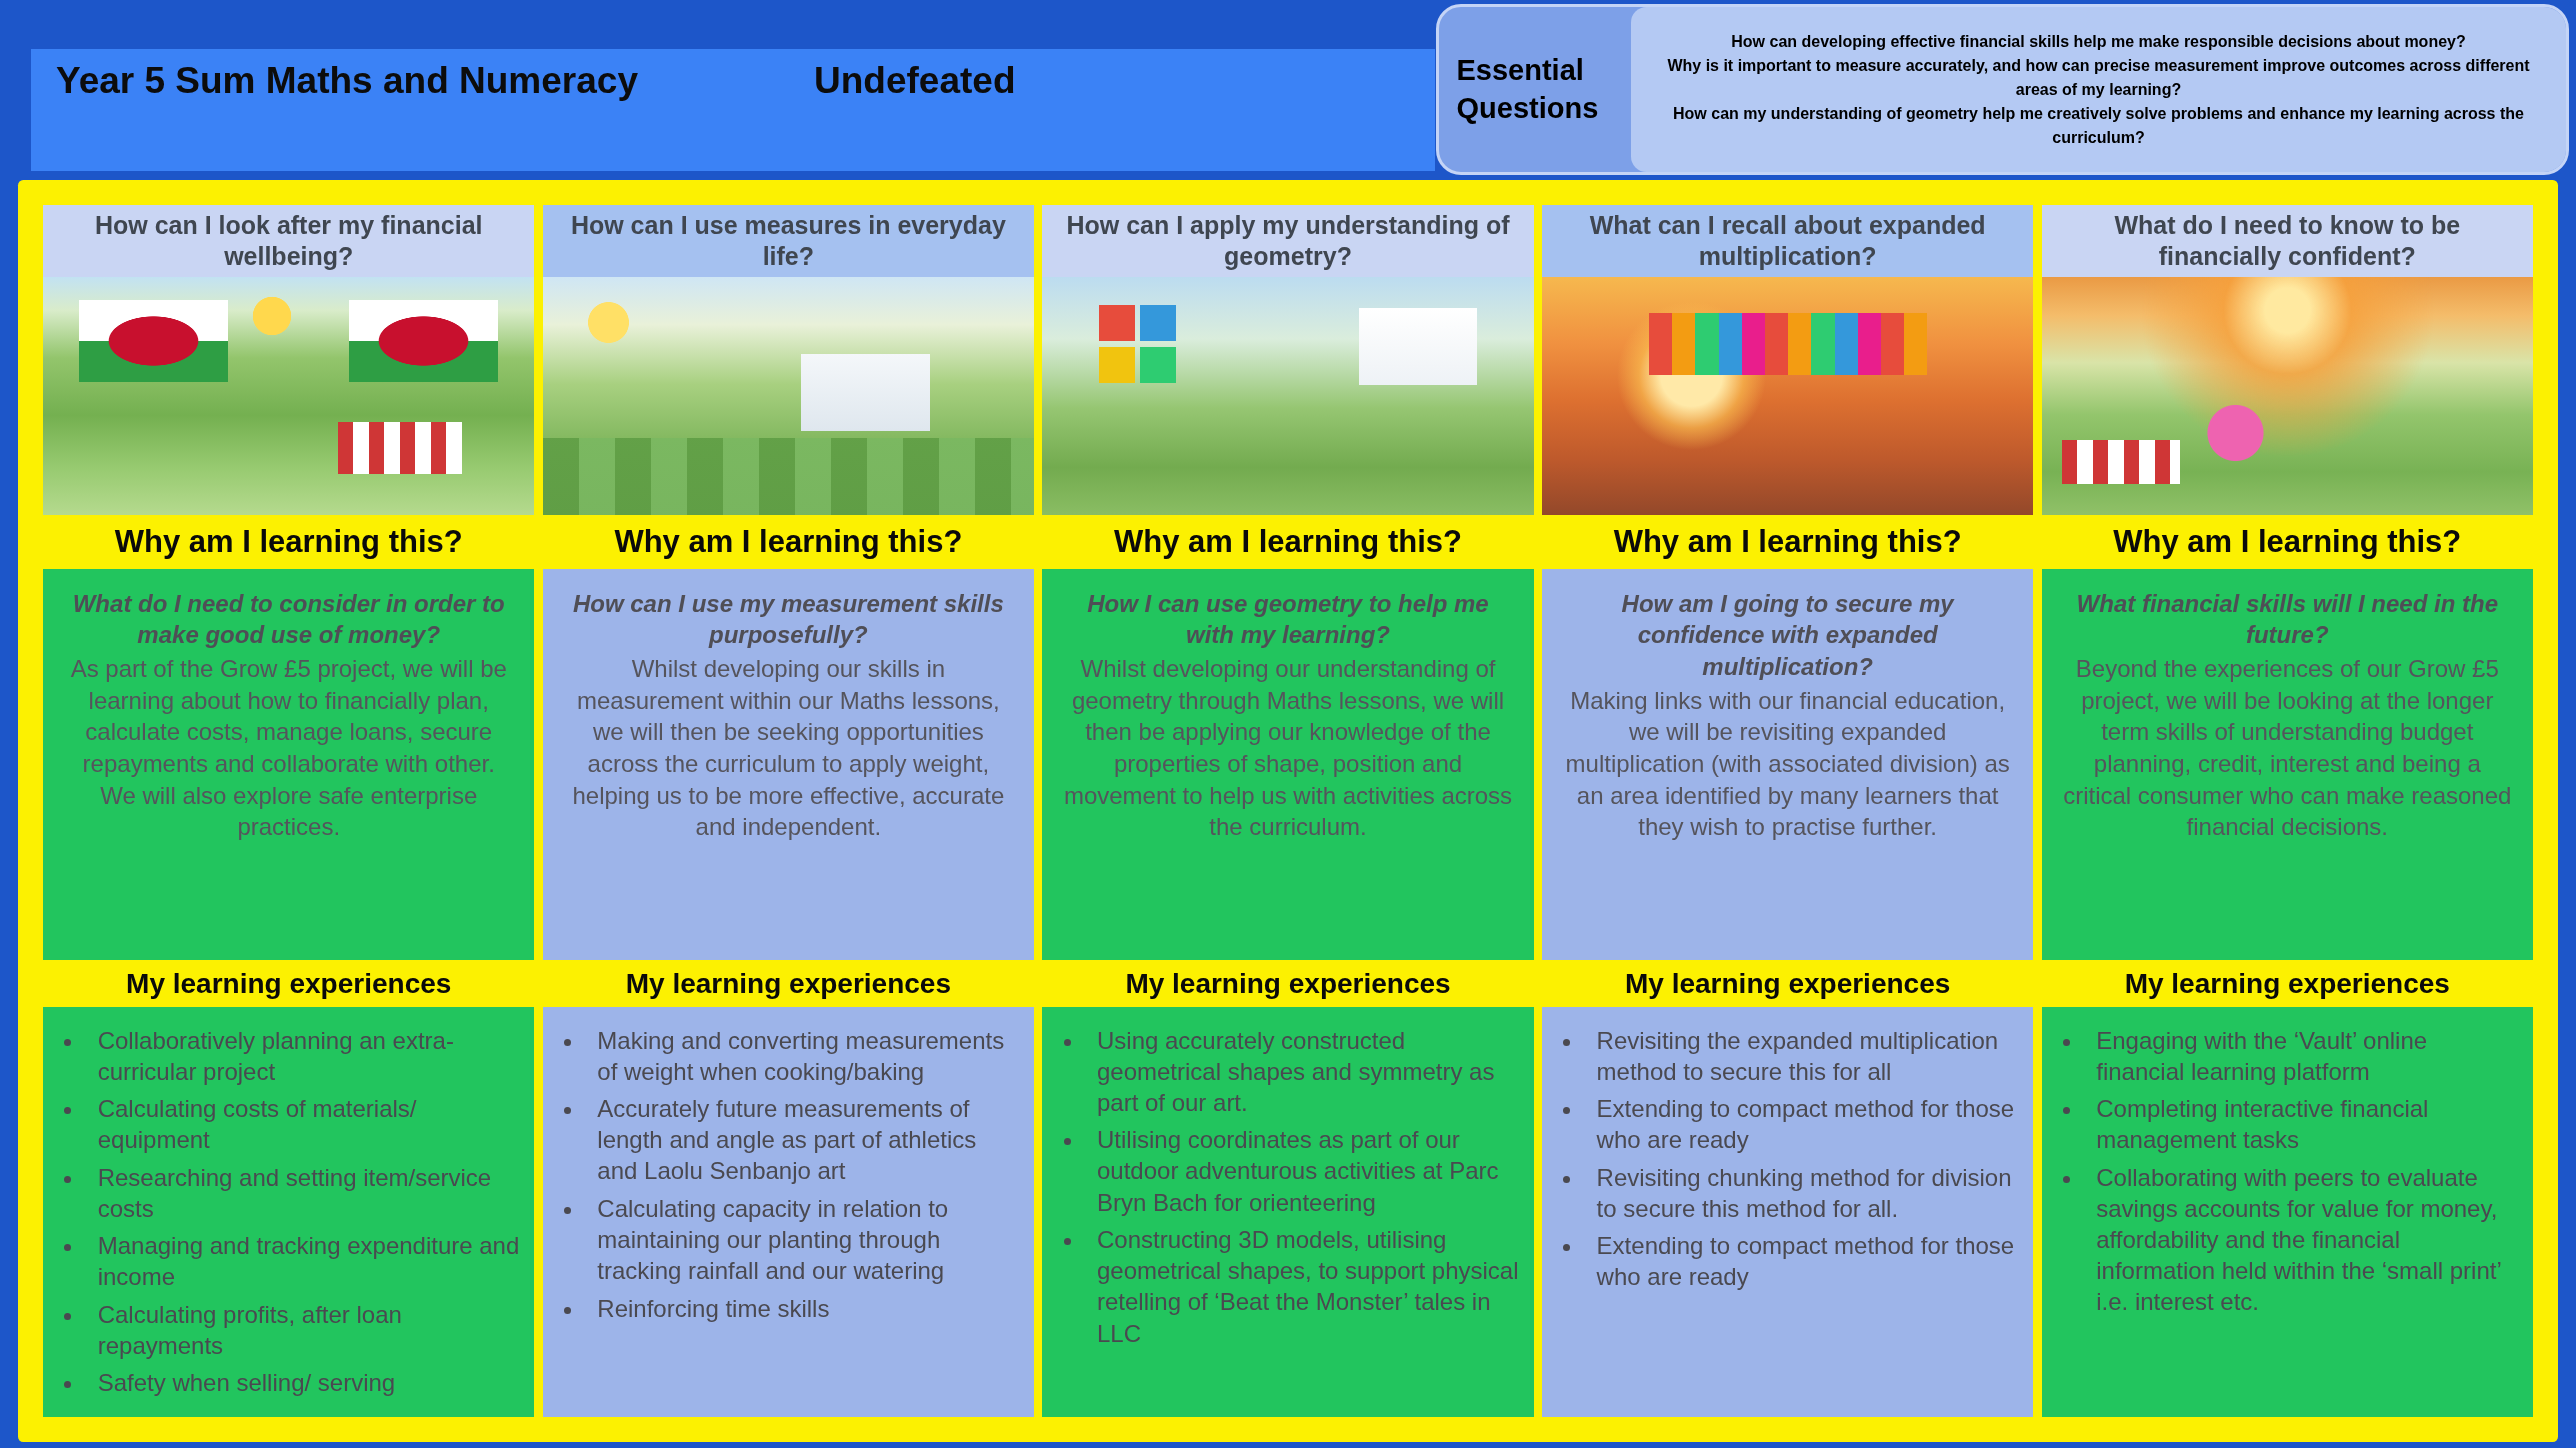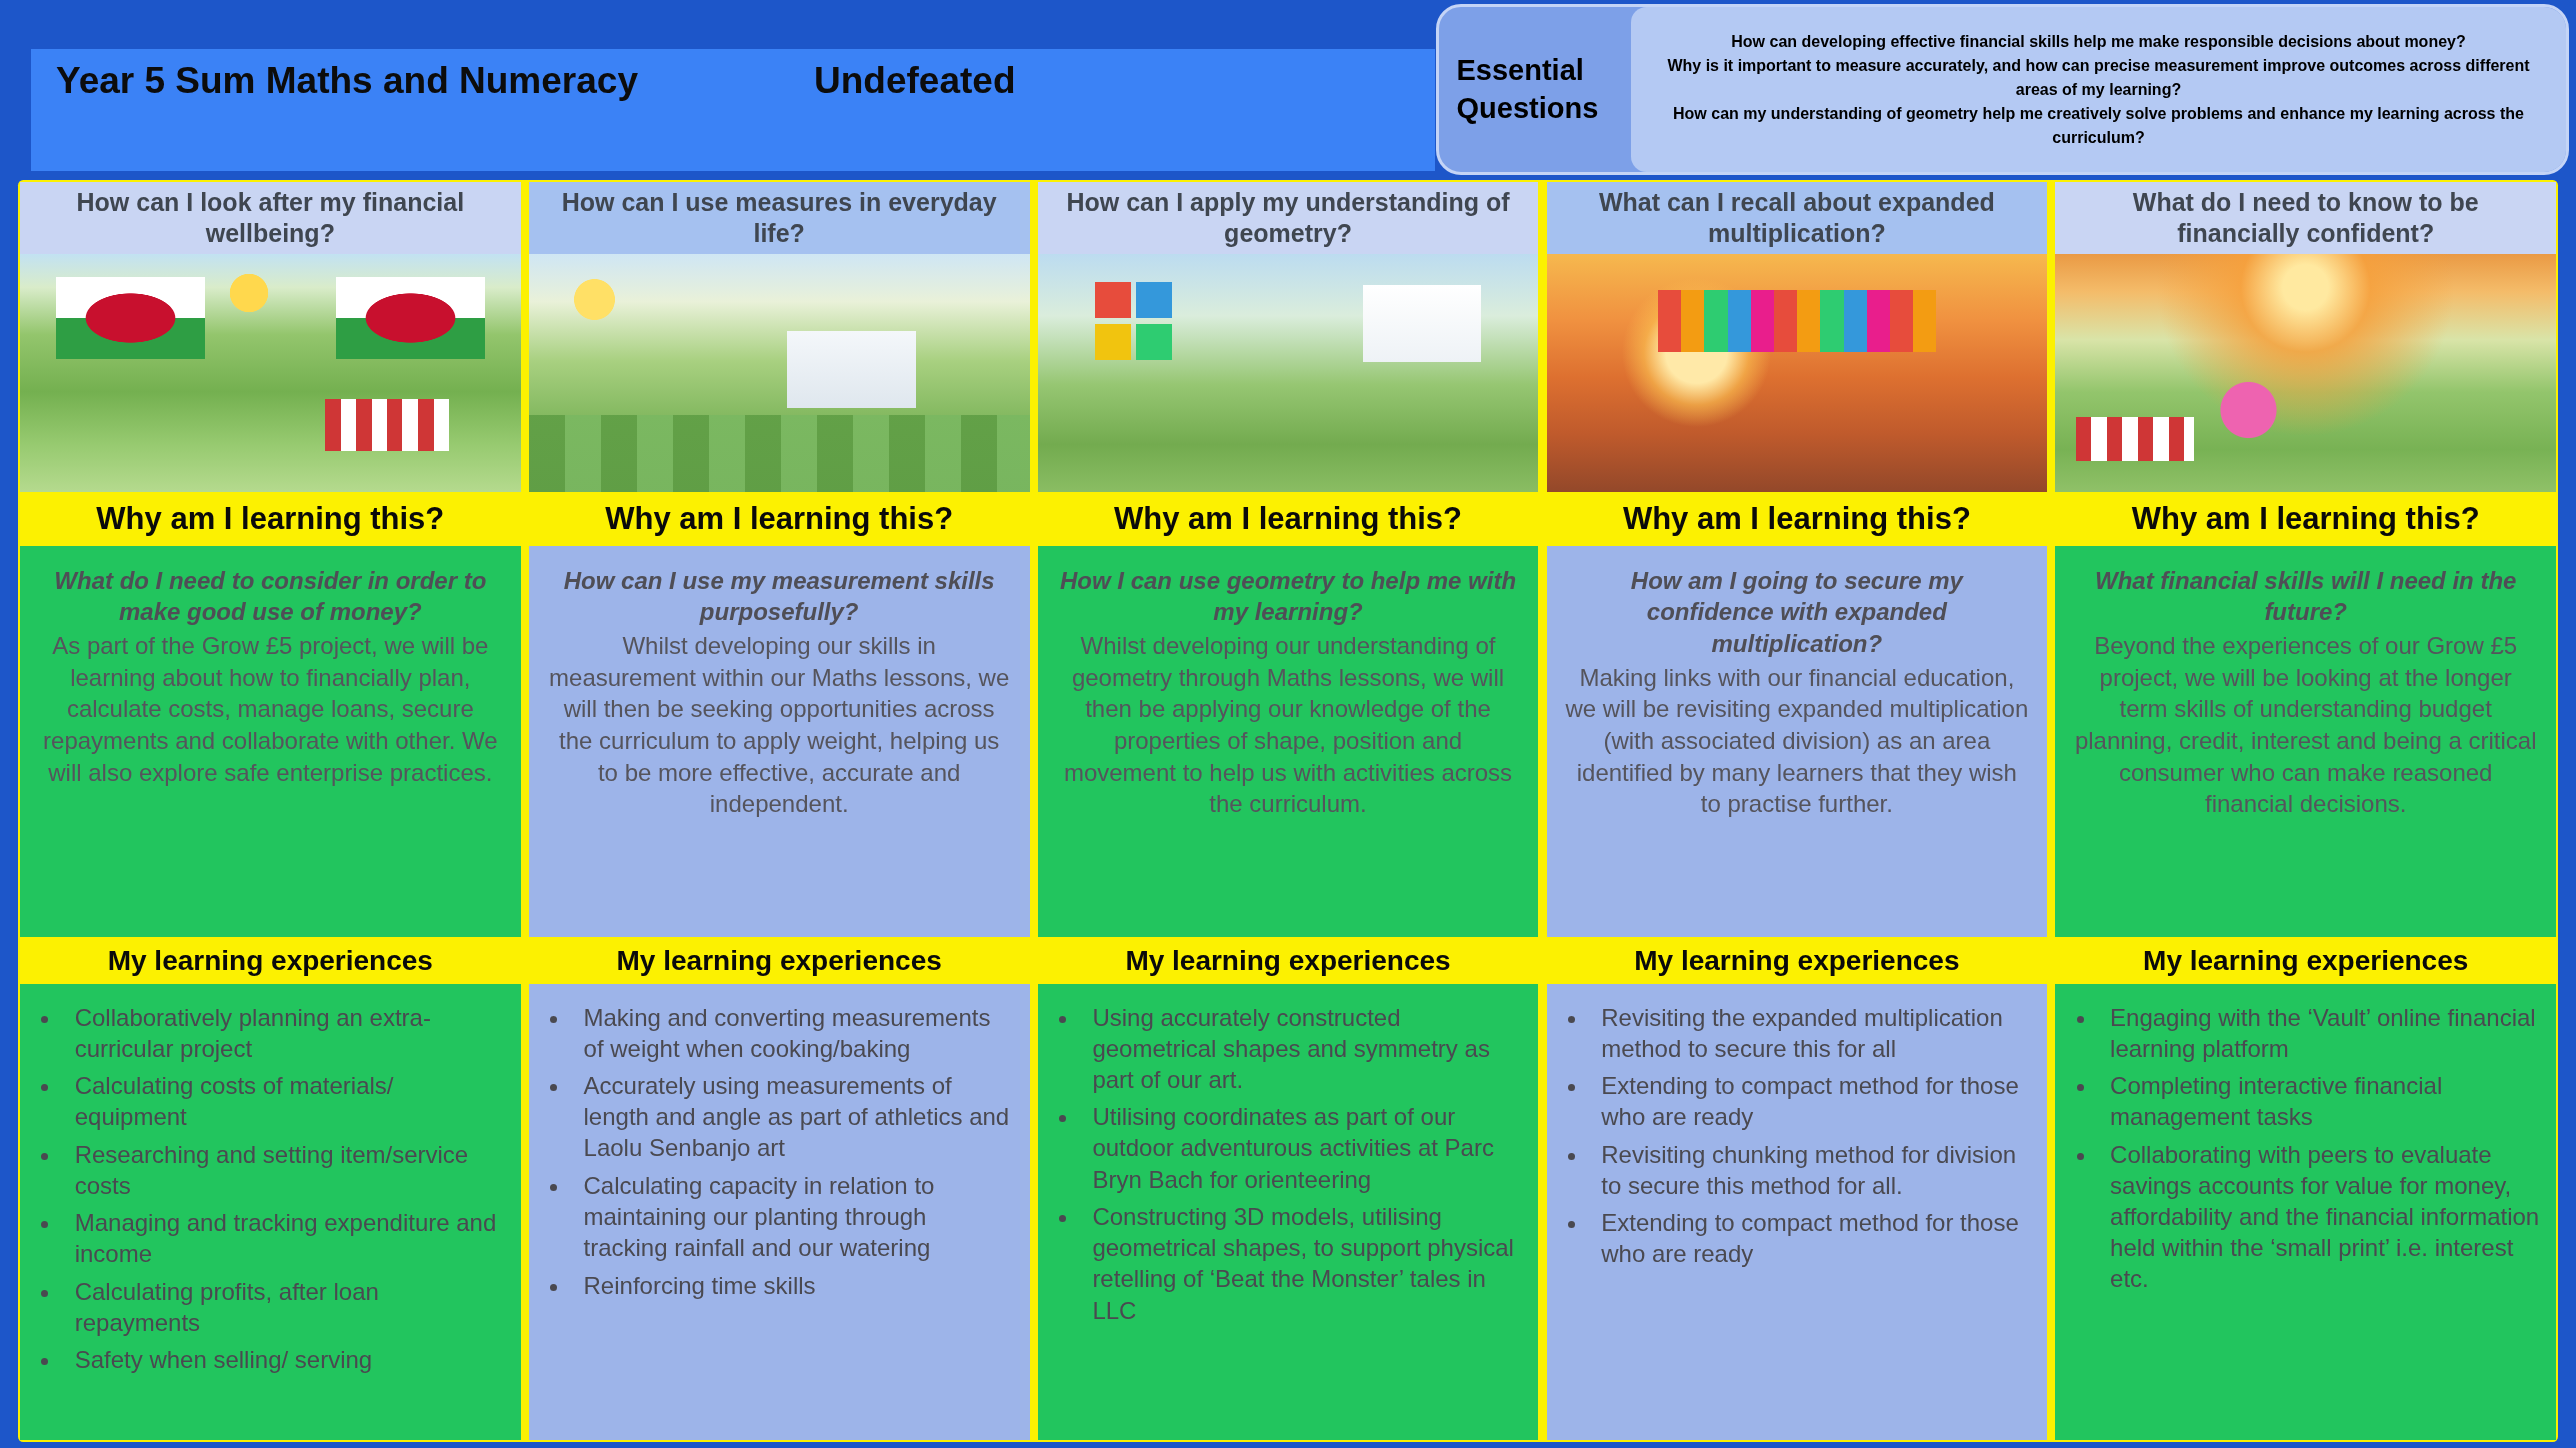--- a/index.html
+++ b/index.html
@@ -50,21 +50,21 @@
   }
   .eq-q{
     margin:0;font-size:16px;font-weight:700;color:#000;
     text-align:center;line-height:1.5;
   }
 
   
   .grid{
     position:absolute;left:18px;top:180px;width:2540px;height:1262px;
     background:#fcf101;border-radius:5.2px;
-    box-sizing:border-box;padding:2px;
+    box-sizing:border-box;padding:25px;
     display:flex;gap:8.2px;
   }
   .col{
     flex:1 1 0;min-width:0;display:flex;flex-direction:column;
   }
   .col-header{
     height:72px;flex:0 0 72px;
     display:flex;align-items:center;justify-content:center;
     text-align:center;font-size:25px;font-weight:700;color:#3f4650;
     line-height:1.25;padding:0 20.6px;
@@ -186,21 +186,21 @@
       <div class="ill ill-2" aria-label="Children measuring, weighing and gardening outdoors in a village scene with scales and rulers"></div>
       <div class="band-why">Why am I learning this?</div>
       <div class="why-body bg-medium">
         <p class="why-q">How can I use my measurement skills purposefully?</p>
         <p class="why-p">Whilst developing our skills in measurement within our Maths lessons, we will then be seeking opportunities across the curriculum to apply weight, helping us to be more effective, accurate and independent.</p>
       </div>
       <div class="band-exp">My learning experiences</div>
       <div class="exp-body bg-medium">
         <ul>
           <li>Making and converting measurements of weight when cooking/baking</li>
-          <li>Accurately using measurements of length and angle as part of athletics and Laolu Senbanjo art</li>
+          <li>Accurately future measurements of length and angle as part of athletics and Laolu Senbanjo art</li>
           <li>Calculating capacity in relation to maintaining our planting through tracking rainfall and our watering</li>
           <li>Reinforcing time skills</li>
         </ul>
       </div>
     </div>
 
     <div class="col">
       <div class="col-header hd-light">How can I apply my understanding of geometry?</div>
       <div class="ill ill-3" aria-label="Children exploring colourful geometric shapes, symmetry boards and coordinates in a playground"></div>
       <div class="band-why">Why am I learning this?</div>

